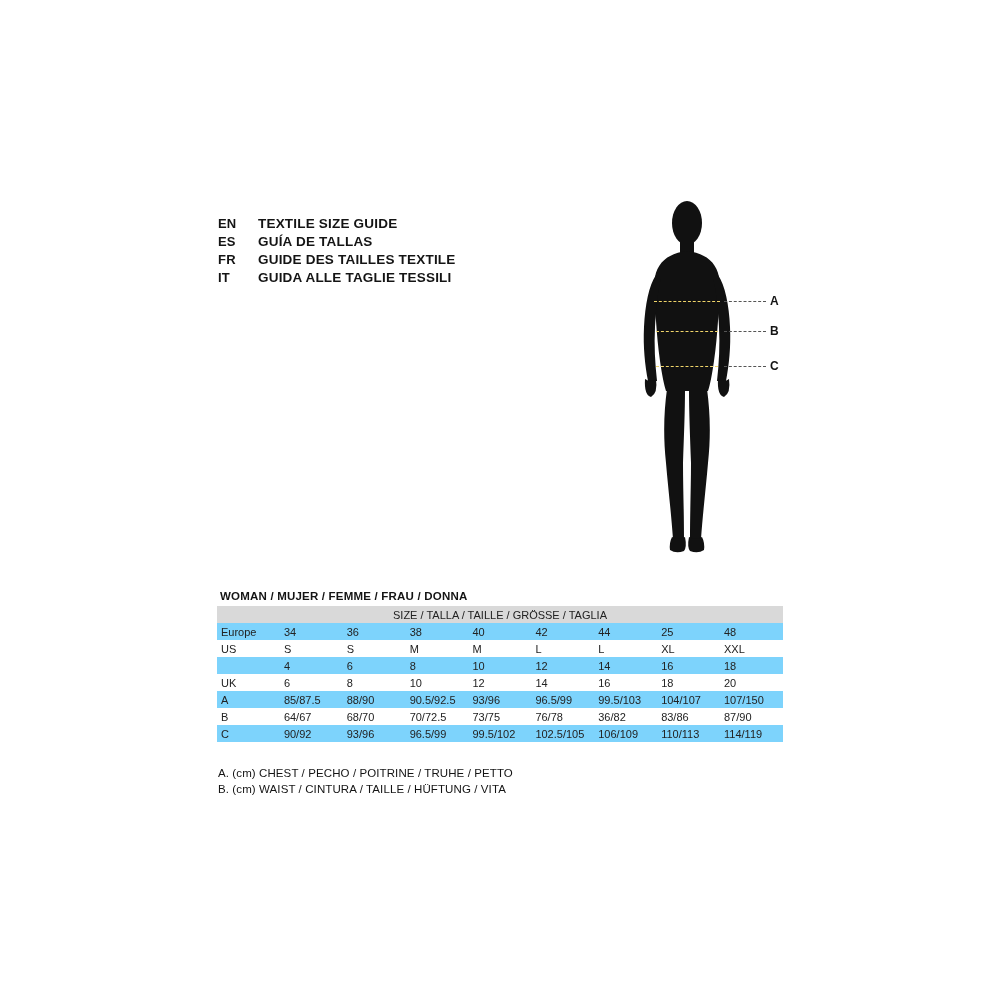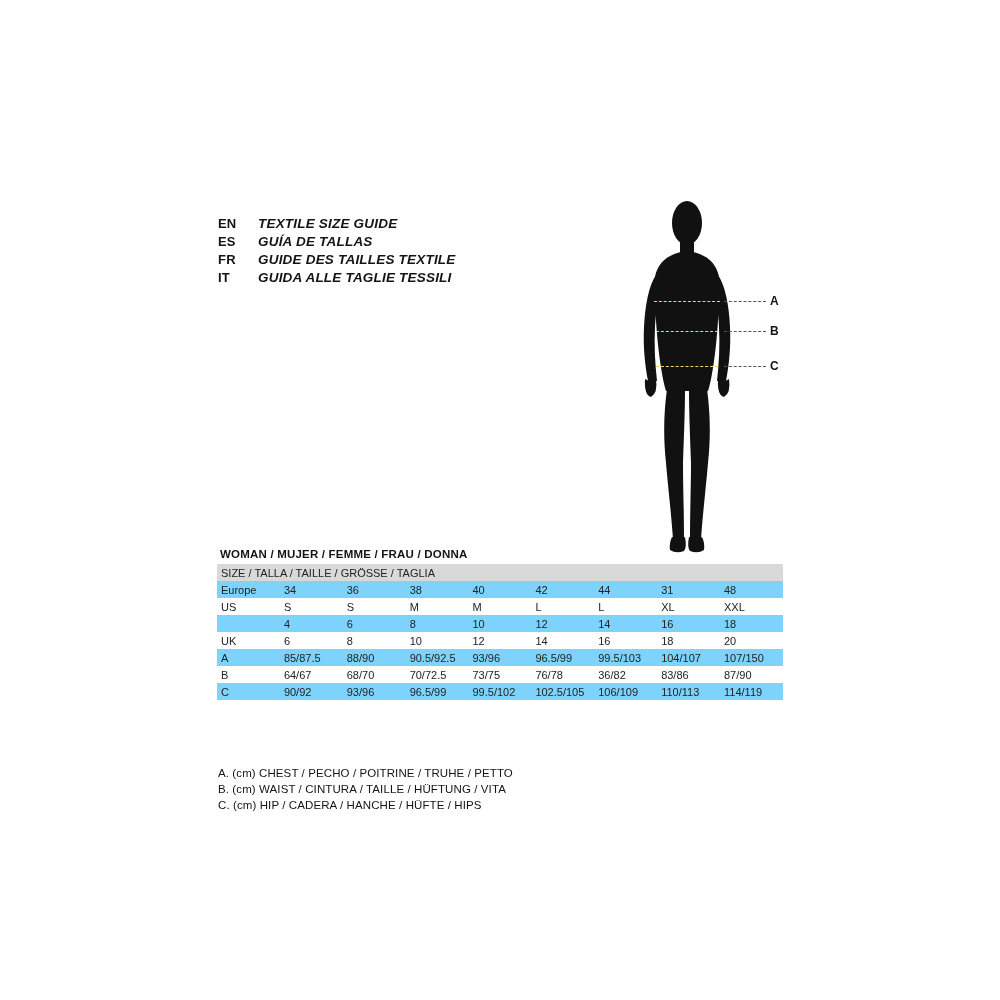--- a/index.html
+++ b/index.html
@@ -36,21 +36,20 @@
     font-size: 13px;
     font-weight: bold;
     letter-spacing: 0.2px;
     color: #141414;
   }
   .title-text {
     font-size: 13.5px;
     font-weight: bold;
     letter-spacing: 0.2px;
     color: #141414;
-    font-style: italic;
   }
 
   
   #figure-block {
     position: absolute;
     left: 630px;
     top: 195px;
     width: 180px;
     height: 380px;
   }
@@ -68,21 +67,21 @@
     position: absolute;
     font-size: 12px;
     font-weight: bold;
     color: #141414;
   }
 
   
   #table-block {
     position: absolute;
     left: 217px;
-    top: 548px;
+    top: 590px;
     width: 566px;
   }
   #woman-heading {
     font-size: 11.5px;
     font-weight: bold;
     letter-spacing: 0.2px;
     color: #141414;
     padding: 0 0 4px 3px;
   }
   table.size-table {
@@ -104,21 +103,21 @@
   }
   td.val {
     text-align: left;
   }
   tr.band-light td { background: #7dd3fc; }
   tr.band-white td { background: #ffffff; margin-left: 28px; }
   tr.header-row td {
     background: #d9d9d9;
     font-weight: normal;
     font-size: 11px;
-    text-align: left;
+    text-align: center;
   }
 
   
   #legend-block {
     position: absolute;
     left: 218px;
     top: 744px;
     width: 420px;
     margin-top: 21px;
   }
@@ -218,21 +217,21 @@
         <td colspan="9">SIZE / TALLA / TAILLE / GRÖSSE / TAGLIA</td>
       </tr>
       <tr class="band-light">
         <td class="rowlabel">Europe</td>
         <td class="val">34</td>
         <td class="val">36</td>
         <td class="val">38</td>
         <td class="val">40</td>
         <td class="val">42</td>
         <td class="val">44</td>
-        <td class="val">31</td>
+        <td class="val">25</td>
         <td class="val">48</td>
       </tr>
       <tr class="band-white">
         <td class="rowlabel">US</td>
         <td class="val">S</td>
         <td class="val">S</td>
         <td class="val">M</td>
         <td class="val">M</td>
         <td class="val">L</td>
         <td class="val">L</td>
@@ -294,14 +293,13 @@
         <td class="val">110/113</td>
         <td class="val">114/119</td>
       </tr>
     </tbody>
   </table>
 </div>
 
 <div id="legend-block">
   <div class="legend-line">A. (cm) CHEST / PECHO / POITRINE / TRUHE / PETTO</div>
   <div class="legend-line">B. (cm) WAIST / CINTURA / TAILLE / HÜFTUNG / VITA</div>
-  <div class="legend-line">C. (cm) HIP / CADERA / HANCHE / HÜFTE / HIPS</div>
 </div>
 
 </body></html>

